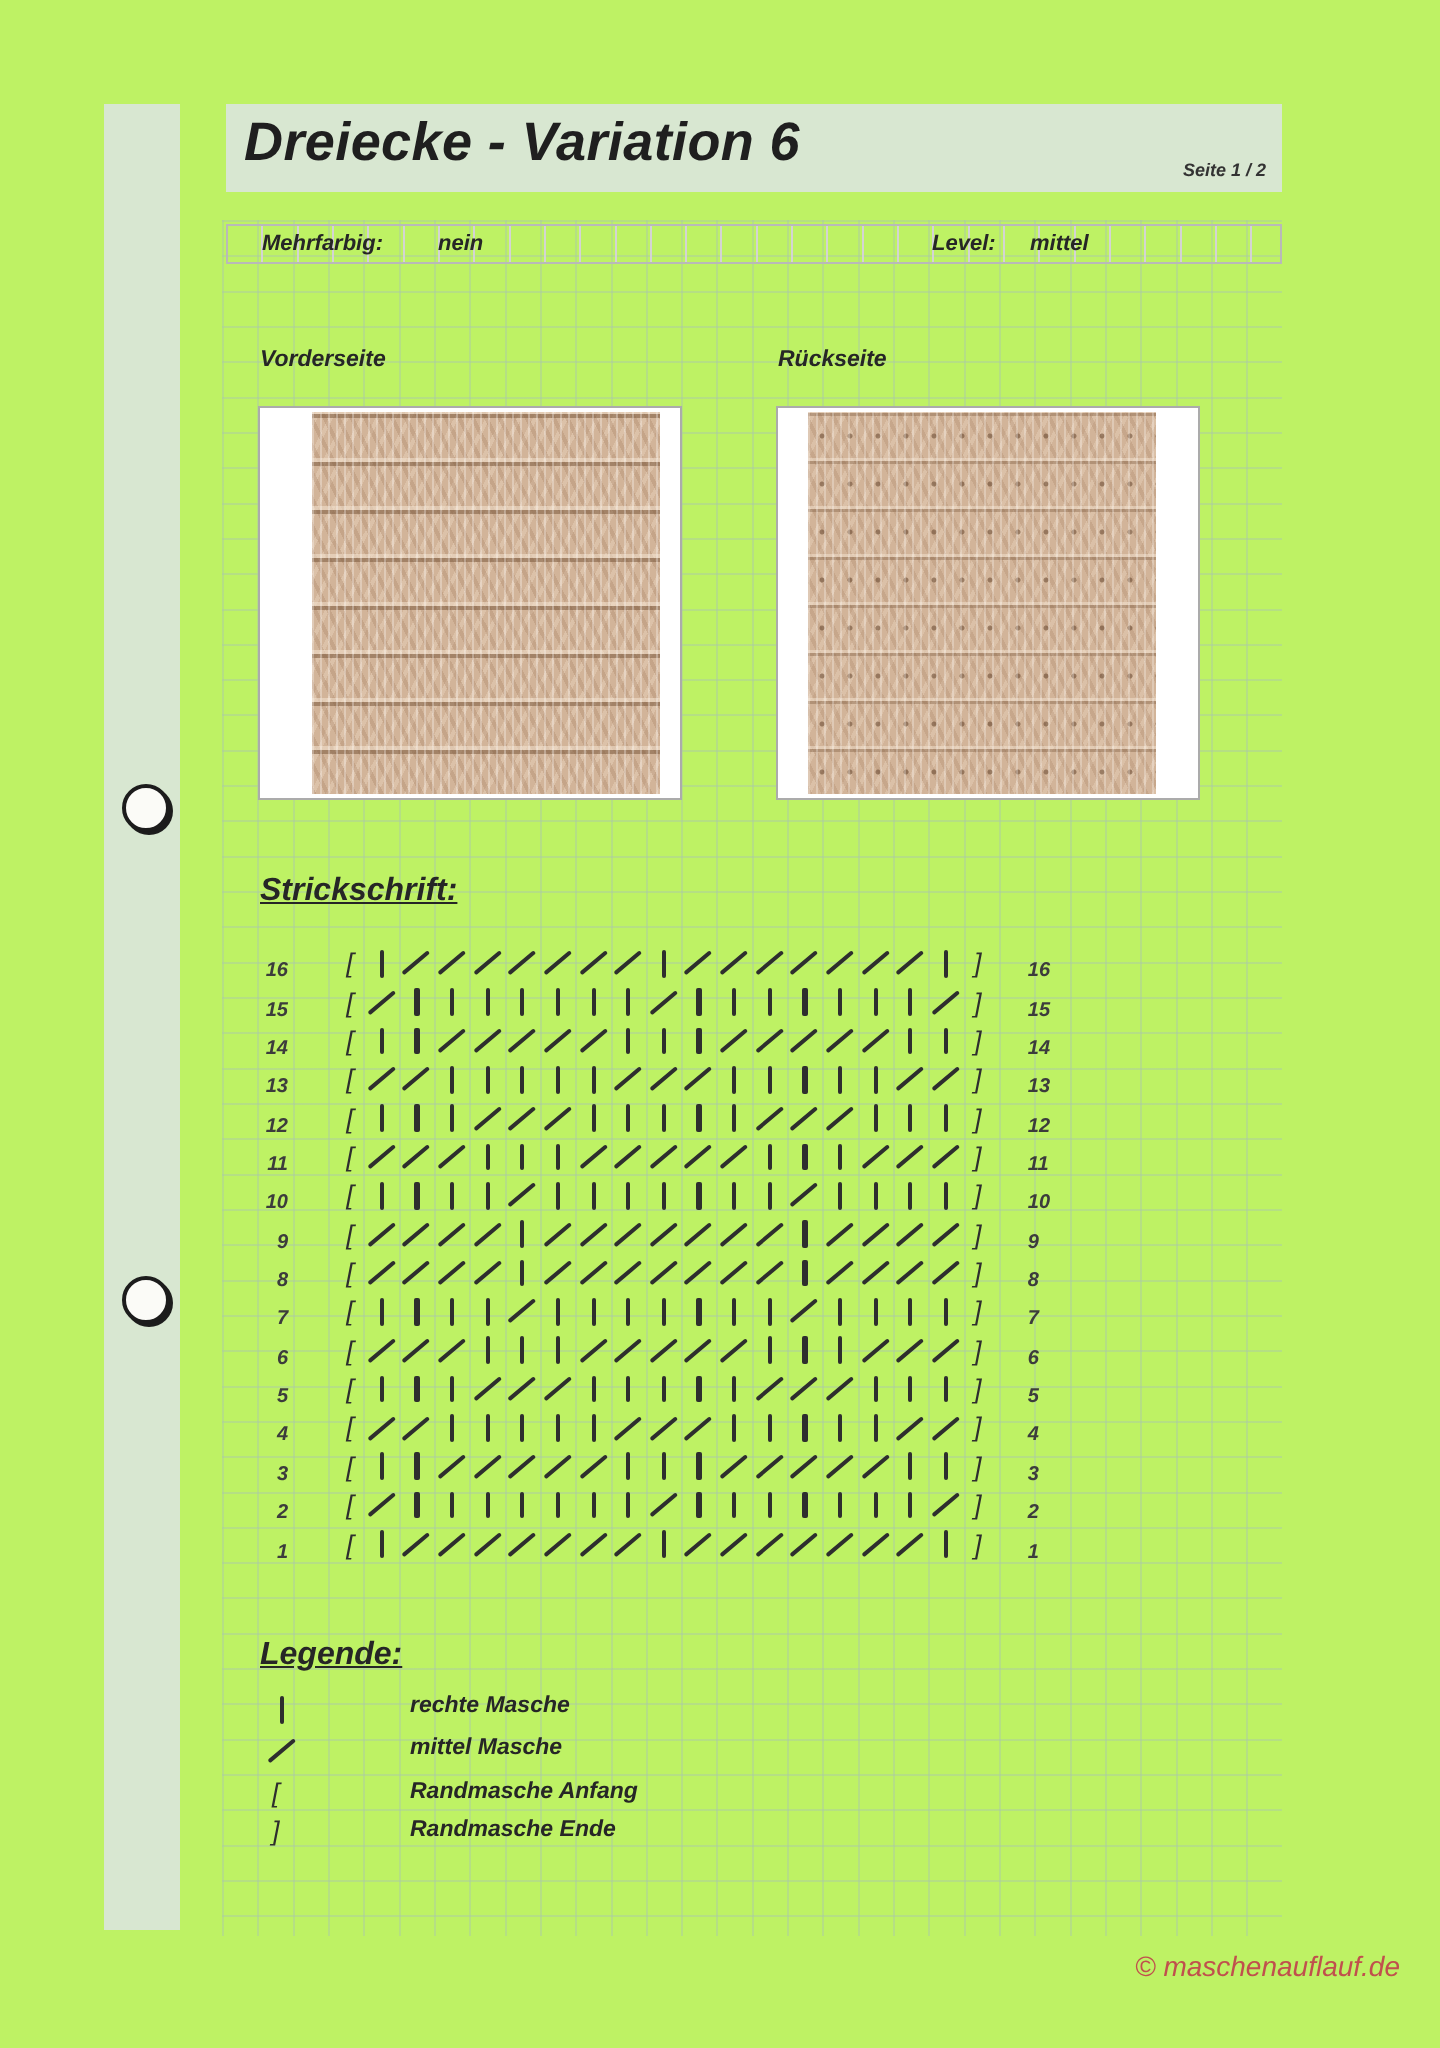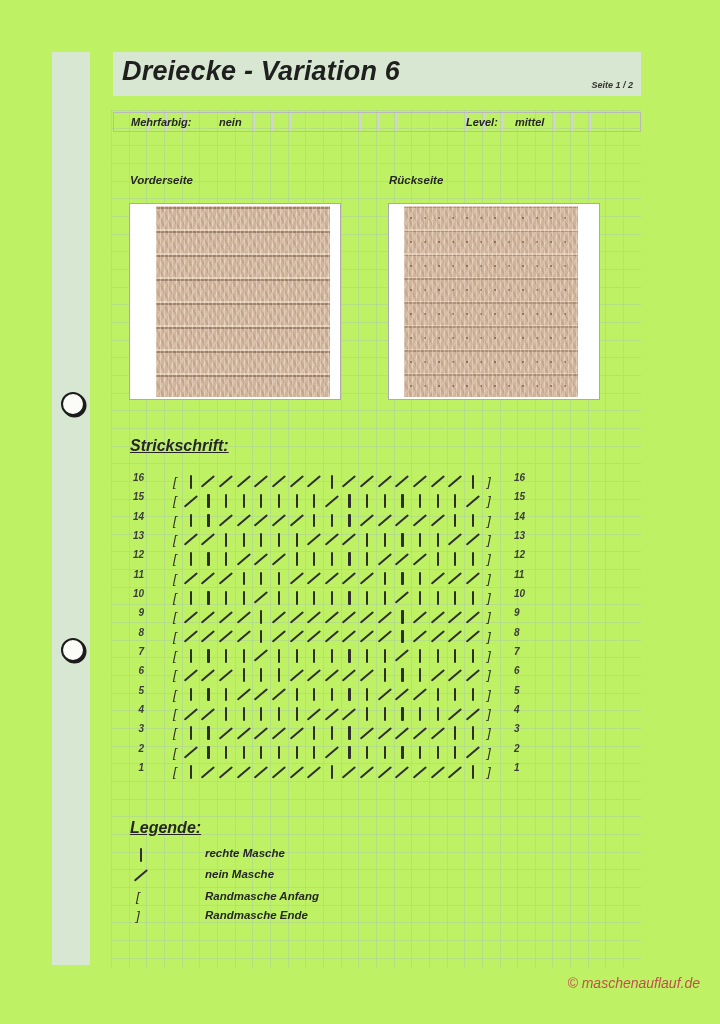--- a/index.html
+++ b/index.html
@@ -77,21 +77,21 @@
   
   .section-heading{
     position:absolute;font-size:16px;font-weight:700;color:#262626;
     text-decoration:underline;white-space:nowrap;
   }
   .sh-chart{left:130px;top:437px;}
   .sh-legend{left:130px;top:819px;}
 
   
   .chart{position:absolute;left:111px;top:472px;width:530px;}
-  .chart-row{display:flex;align-items:flex-start;height:19.35px;}
+  .chart-row{display:flex;align-items:flex-end;height:19.35px;}
   .chart-row .num{font-size:10px;font-weight:600;color:#3c3c3c;flex:none;}
   .chart-row .num-l{width:33px;text-align:right;}
   .chart-row .num-r{width:26px;margin-left:18px;text-align:left;}
   .chart-row .bracket{flex:none;width:14px;text-align:center;font-size:13.5px;color:#2e2e2e;line-height:19px;}
   .chart-row .bracket-l{margin-left:24px;}
   .sym{flex:none;width:17.65px;height:19.35px;position:relative;}
   .sym.knit-sym::after{
     content:"";position:absolute;left:7.7px;top:3px;width:2.2px;height:13.5px;background:#2e2e2e;border-radius:1px;
   }
   .sym.purl-sym::after{
@@ -526,21 +526,21 @@
       <div class="legend-item li-0">
         <span class="symwrap">
           <span class="sym knit-sym"></span>
         </span>
         <span class="legend-label">rechte Masche</span>
       </div>
       <div class="legend-item li-1">
         <span class="symwrap">
           <span class="sym purl-sym"></span>
         </span>
-        <span class="legend-label">nein Masche</span>
+        <span class="legend-label">mittel Masche</span>
       </div>
       <div class="legend-item li-2">
         <span class="symwrap">
           <span class="bracket-glyph">[</span>
         </span>
         <span class="legend-label">Randmasche Anfang</span>
       </div>
       <div class="legend-item li-3">
         <span class="symwrap">
           <span class="bracket-glyph">]</span>

